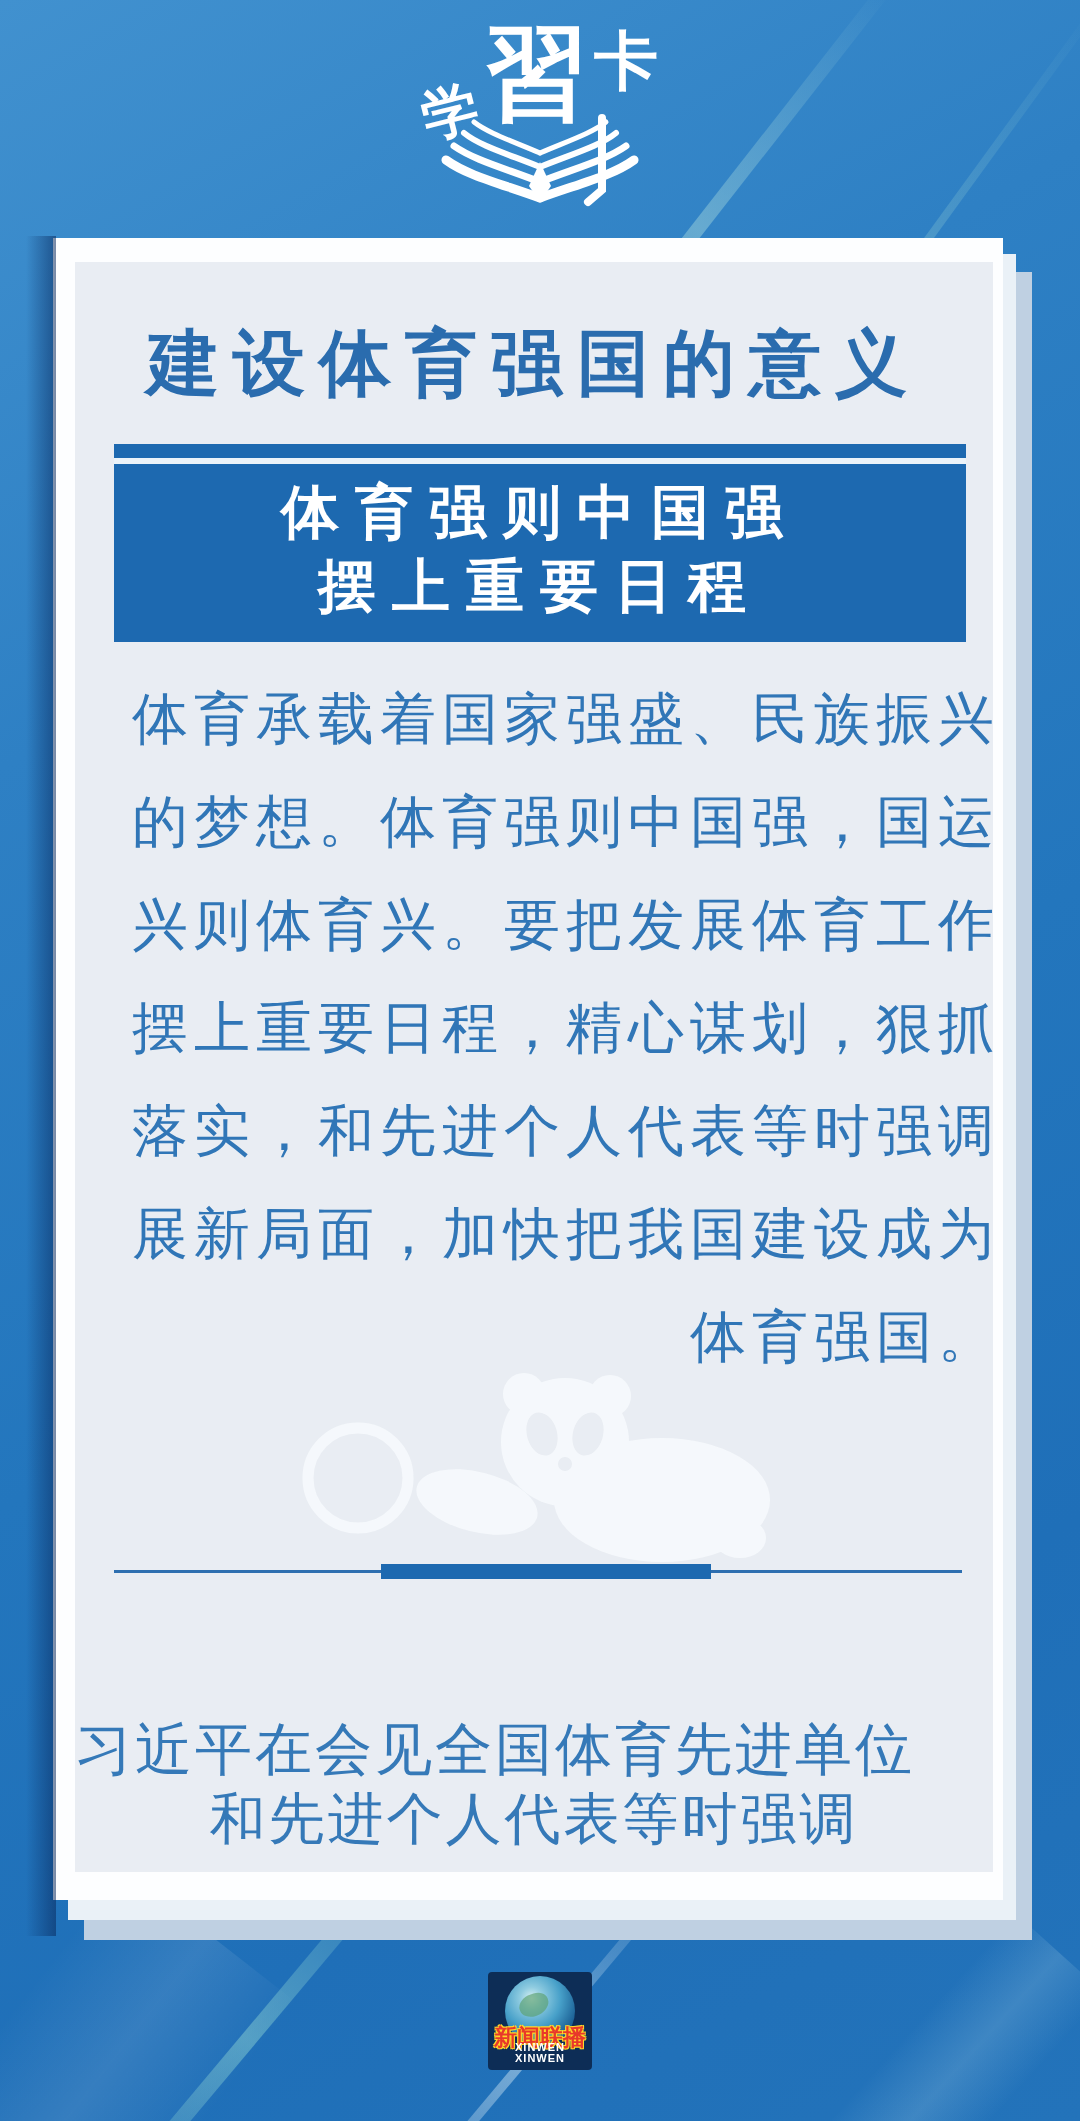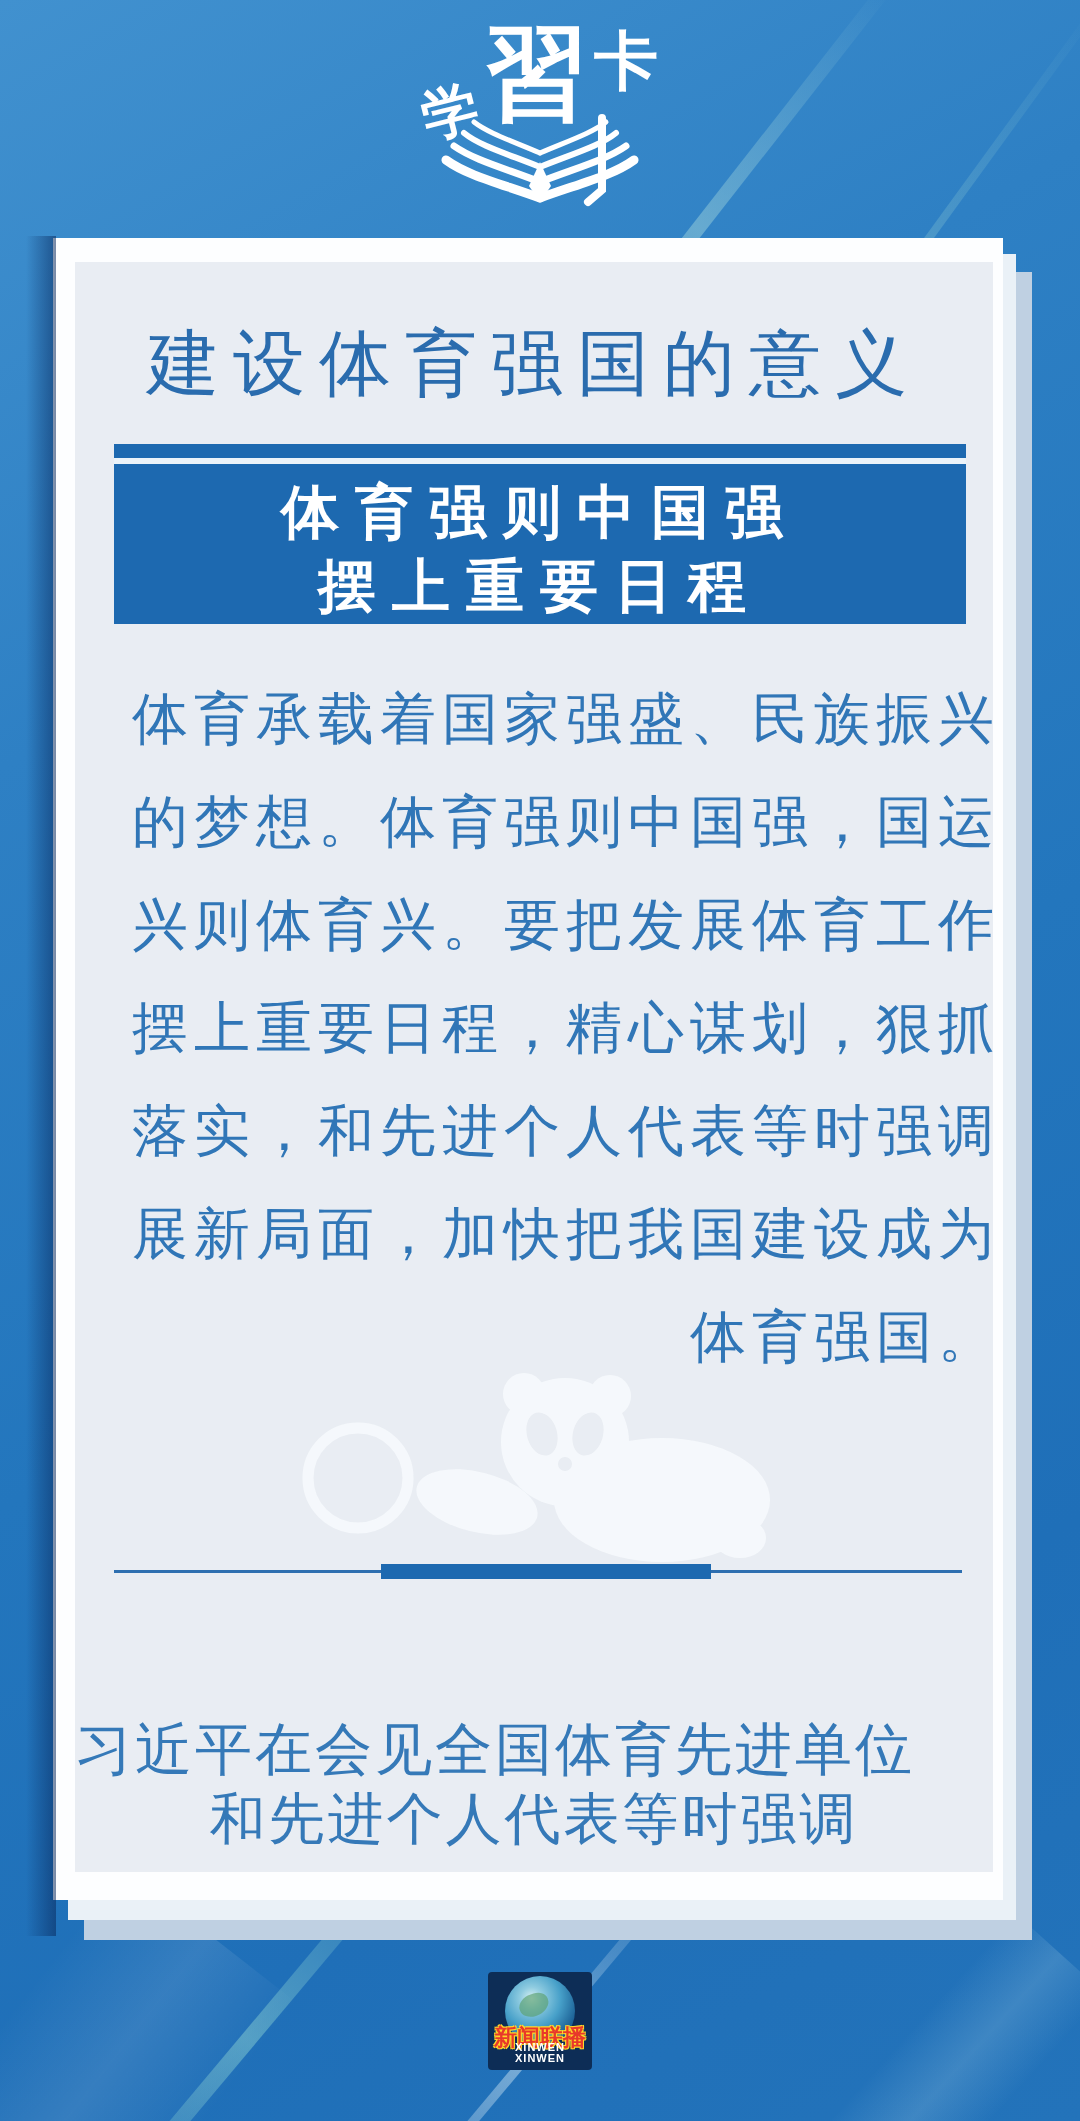--- a/index.html
+++ b/index.html
@@ -28,26 +28,26 @@
   .card-inner{position:absolute;left:75px;top:262px;width:918px;height:1610px;background:#e9edf3;}
   
   .xlk-logo{position:absolute;left:0;top:14px;width:1080px;text-align:center;color:#fff;}
   .xlk-chars{position:relative;height:118px;line-height:1;white-space:nowrap;}
   .xlk-chars .c1{display:inline-block;font-size:56px;font-weight:bold;transform:rotate(-14deg);position:relative;top:30px;}
   .xlk-chars .c2{display:inline-block;font-size:104px;font-weight:bold;position:relative;top:8px;margin:0 2px;}
   .xlk-chars .c3{display:inline-block;font-size:64px;font-weight:bold;position:relative;top:-18px;}
   .xlk-book{position:absolute;left:440px;top:96px;}
   
   .card-title{position:absolute;left:75px;top:316px;width:918px;text-align:center;
-              font-size:72px;font-weight:normal;color:#2a6cae;letter-spacing:14px;}
+              font-size:72px;font-weight:bold;color:#2a6cae;letter-spacing:14px;}
   
   .banner{position:absolute;left:114px;top:444px;width:852px;}
   .banner-bar{height:14px;background:#1d69b0;}
   .banner-gap{height:6px;background:#ebf3f9;}
-  .banner-main{background:#1d69b0;padding:12px 0 0 0;text-align:center;}
+  .banner-main{background:#1d69b0;padding:12px 0 18px 0;text-align:center;}
   .banner-line{color:#fff;font-size:58px;font-weight:bold;letter-spacing:16px;line-height:74px;}
   
   .body-text{position:absolute;left:100px;top:668px;width:900px;}
   .body-line{height:103px;line-height:103px;font-size:56px;color:#3076b7;letter-spacing:6px;white-space:nowrap;text-align:right;}
   
   .panda{position:absolute;left:262px;top:1362px;opacity:.92;}
   
   .divider-thin{position:absolute;left:114px;top:1570px;width:848px;height:3px;background:#2e6fb0;}
   .divider-thick{position:absolute;left:381px;top:1564px;width:330px;height:15px;background:#1d69b0;}
   

